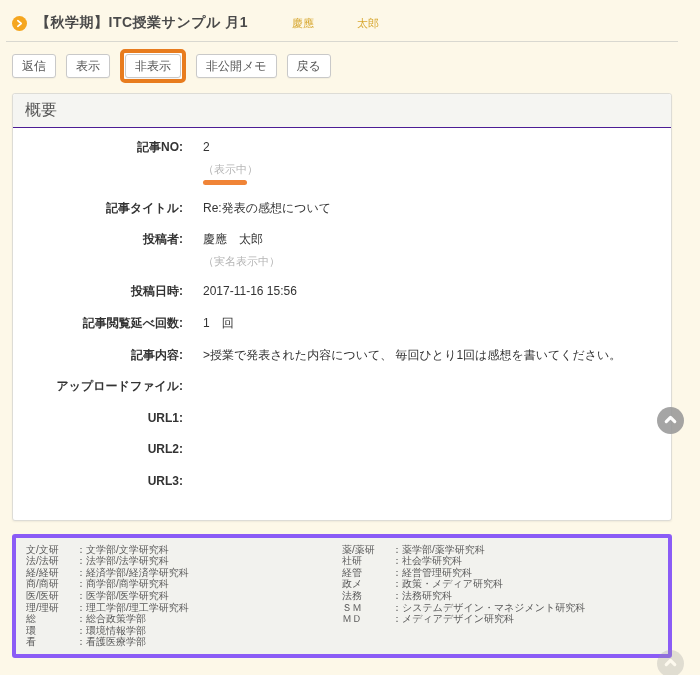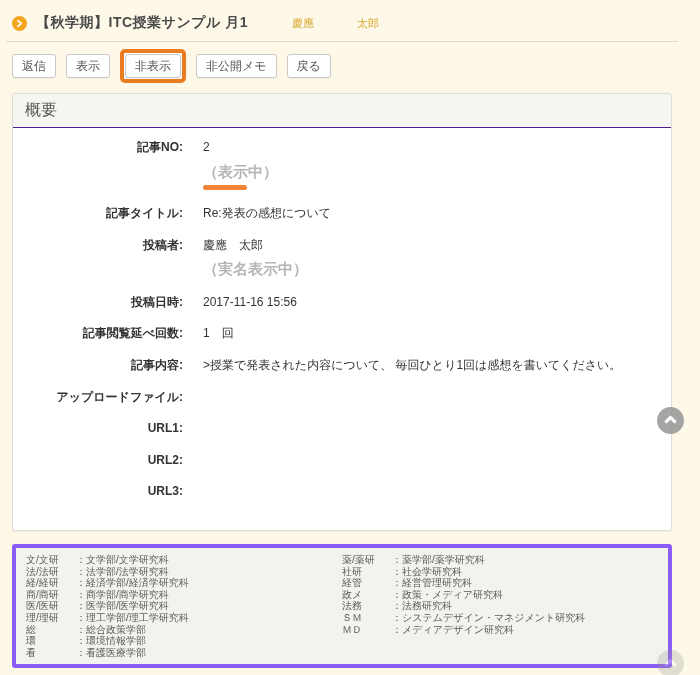--- a/index.html
+++ b/index.html
@@ -52,21 +52,21 @@
     border-radius:3px 3px 0 0;
   }
   .panel-body { padding:12px 0 30px 0; }
   .row { display:flex; margin-bottom:16px; }
   .row:last-child { margin-bottom:0; }
   .row .lbl {
     width:170px; flex:none; text-align:right;
     font-weight:bold; font-size:12px; color:#333; line-height:1.3;
   }
   .row .val { margin-left:20px; font-size:12px; color:#333; line-height:1.3; }
-  .val .sub { color:#b5b5b5; font-size:15px; margin-top:6px;font-weight:bold; }
+  .val .sub { color:#b5b5b5; font-size:11px; margin-top:6px; }
   .status-bar {
     width:44px; height:5px; background:#f08437; border-radius:3px; margin-top:4px;
   }
   .val .line2 { margin-top:9px; }
 
   
   .legend {
     display:flex; background:#f2f2ee; border:4px solid #8b5cf6; border-radius:3px;
     margin:13px 0; padding:6px 10px; font-size:10px; color:#5a5a5a;
   }

